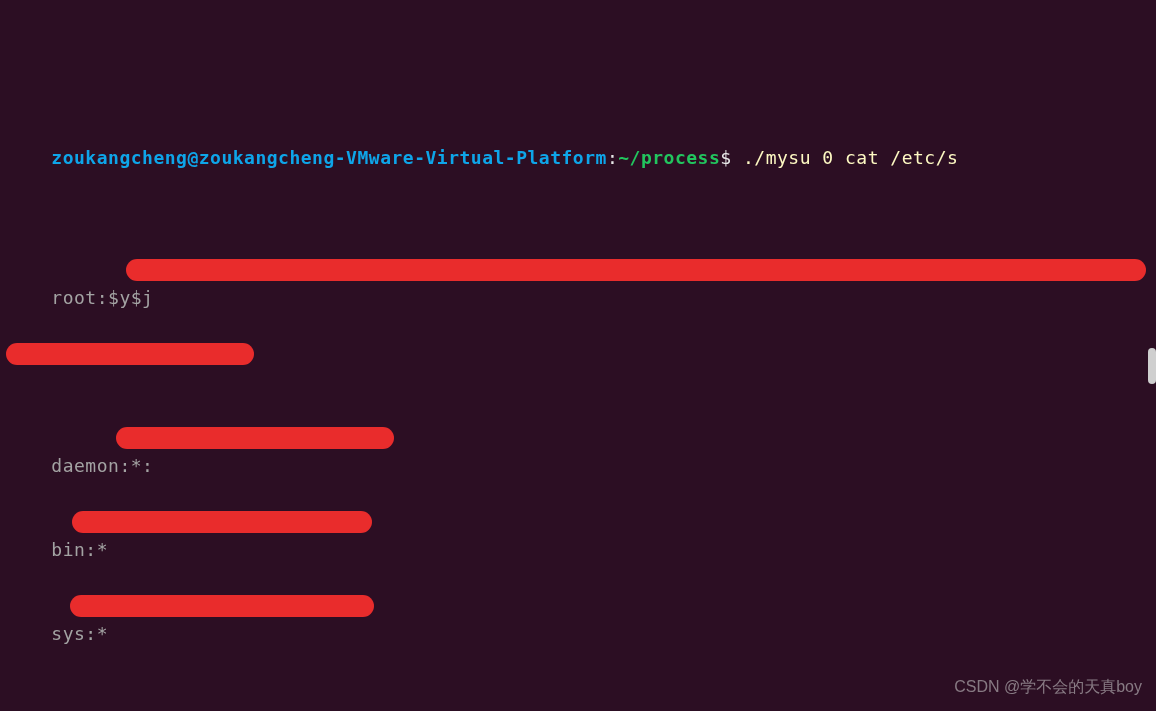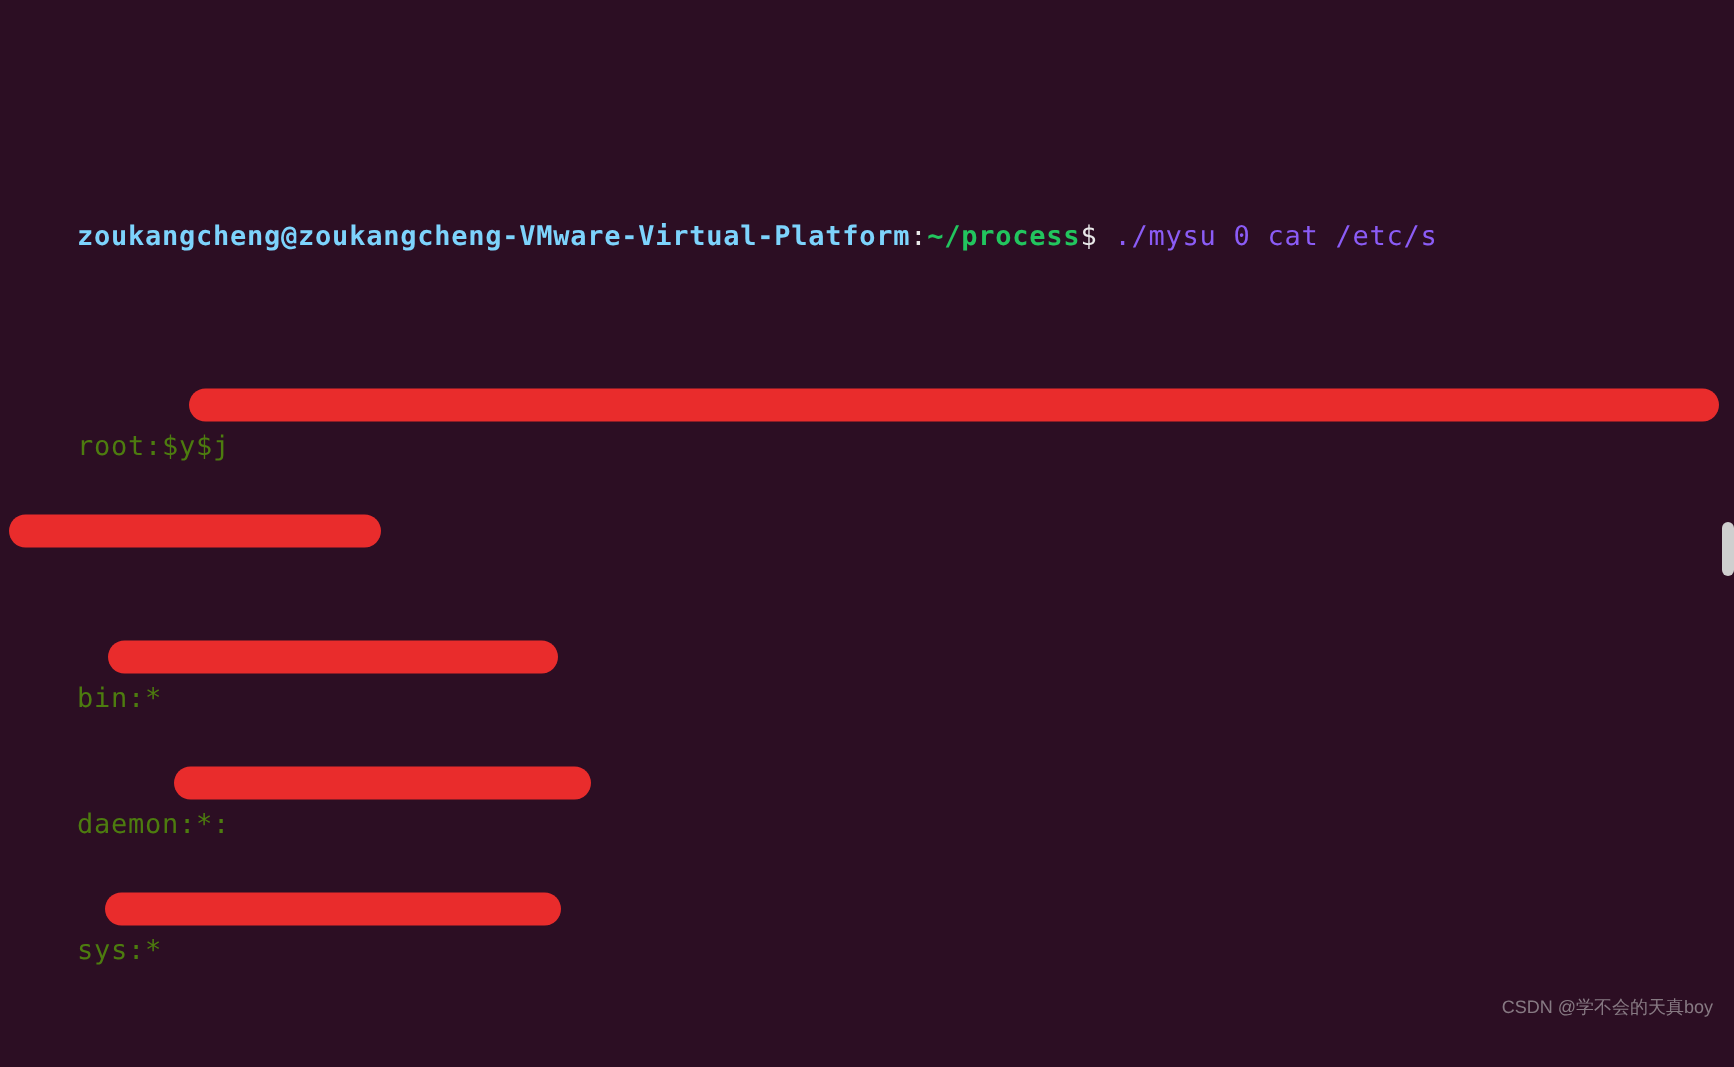--- a/index.html
+++ b/index.html
@@ -11,50 +11,50 @@
       font-size: 18px;
       color: #e8e8e8;
       overflow: hidden;
       position: relative;
       padding: 4px 6px;
       line-height: 28px;
       letter-spacing: 0.5px;
     }
     .terminal { position: relative; white-space: pre-wrap; word-break: break-all; }
     .line { position: relative; height: 28px; white-space: pre; }
-    .user-host { color: #7dd3fc; font-weight: bold; }
+    .user-host { color: #0ea5e9; font-weight: bold; }
     .colon { color: #e8e8e8; }
     .path { color: #22c55e; font-weight: bold; }
     .prompt-sym { color: #e8e8e8; }
-    .cmd { color: #8b5cf6; }
-    .plain { color: #4d7c0f; }
+    .cmd { color: #fef9c3; }
+    .plain { color: #a3a3a3; }
     .redact {
       position: absolute;
       background: #e92c2c;
       border-radius: 14px;
       height: 22px;
       top: 3px;
       z-index: 5;
     }
     .scrollbar {
       position: absolute;
       right: 0;
       top: 348px;
       width: 8px;
       height: 36px;
       background: #cfcfcf;
       border-radius: 4px;
     }
     .watermark {
       position: absolute;
       right: 14px;
-      bottom: 26px;
+      bottom: 10px;
       color: rgba(210,210,210,0.55);
       font-family: Arial, sans-serif;
-      font-size: 12px;
+      font-size: 16px;
       letter-spacing: 0;
     }
   </style>
 </head>
 <body>
 
 <div class="terminal">
 
   
   <div class="line">
@@ -63,26 +63,26 @@
 
   
   <div class="line">
     <span class="plain">root:$y$j</span>
     <div class="redact" style="left:120px;width:1020px"></div>
   </div>
   <div class="line">
     <div class="redact" style="left:0px;width:248px"></div>
   </div>
   <div class="line">
+    <span class="plain">daemon:*:</span>
+    <div class="redact" style="left:110px;width:278px"></div>
+  </div>
+  <div class="line">
     <span class="plain">bin:*</span>
     <div class="redact" style="left:66px;width:300px"></div>
-  </div>
-  <div class="line">
-    <span class="plain">daemon:*:</span>
-    <div class="redact" style="left:110px;width:278px"></div>
   </div>
   <div class="line">
     <span class="plain">sys:*</span>
     <div class="redact" style="left:64px;width:304px"></div>
   </div>
   
   
   
   
   

